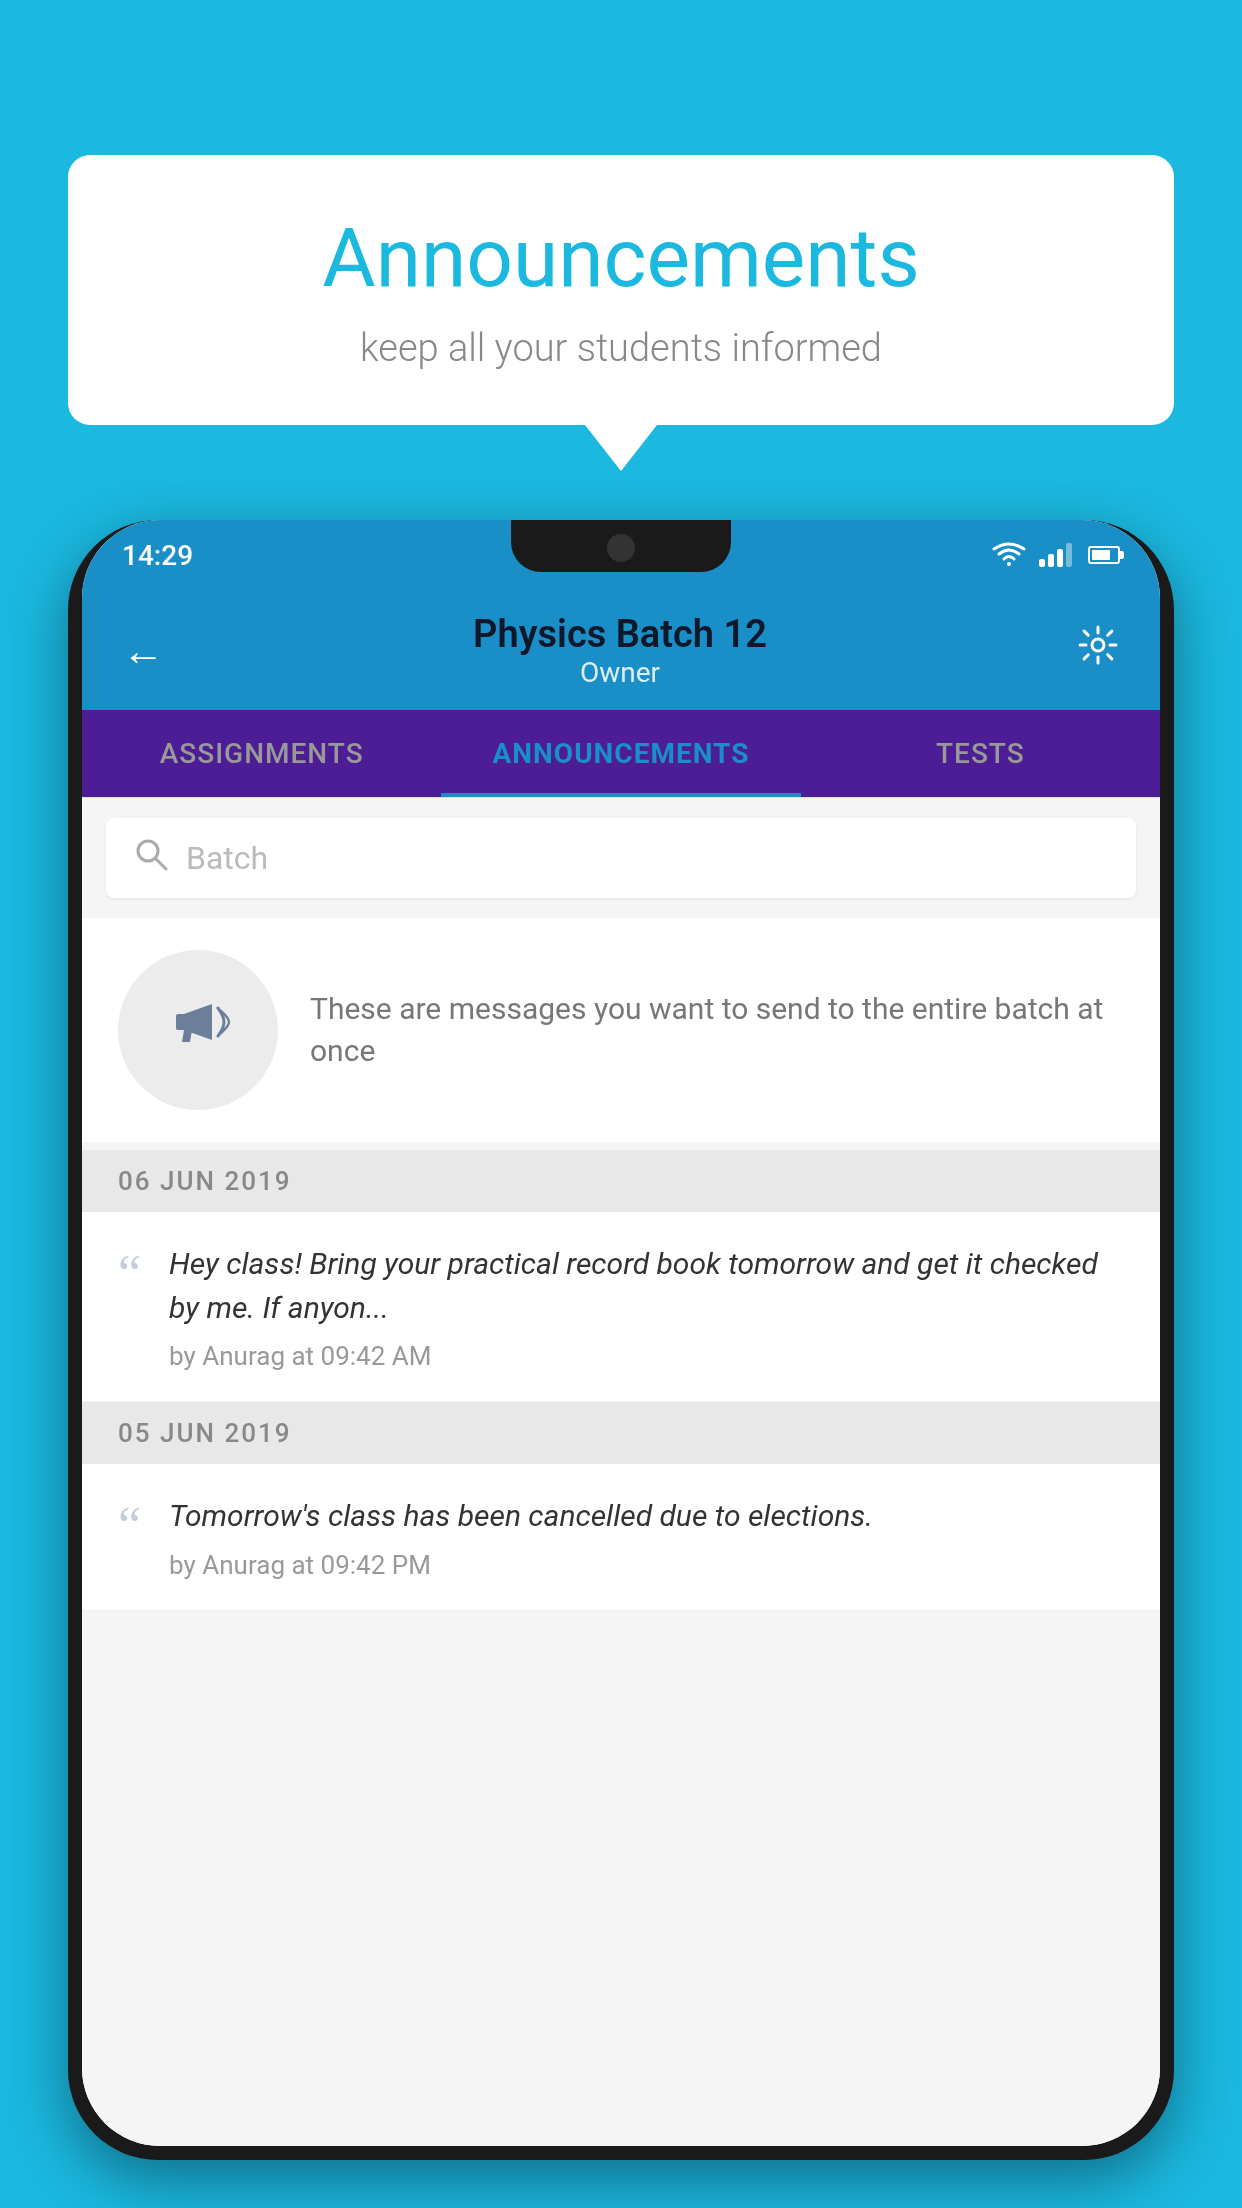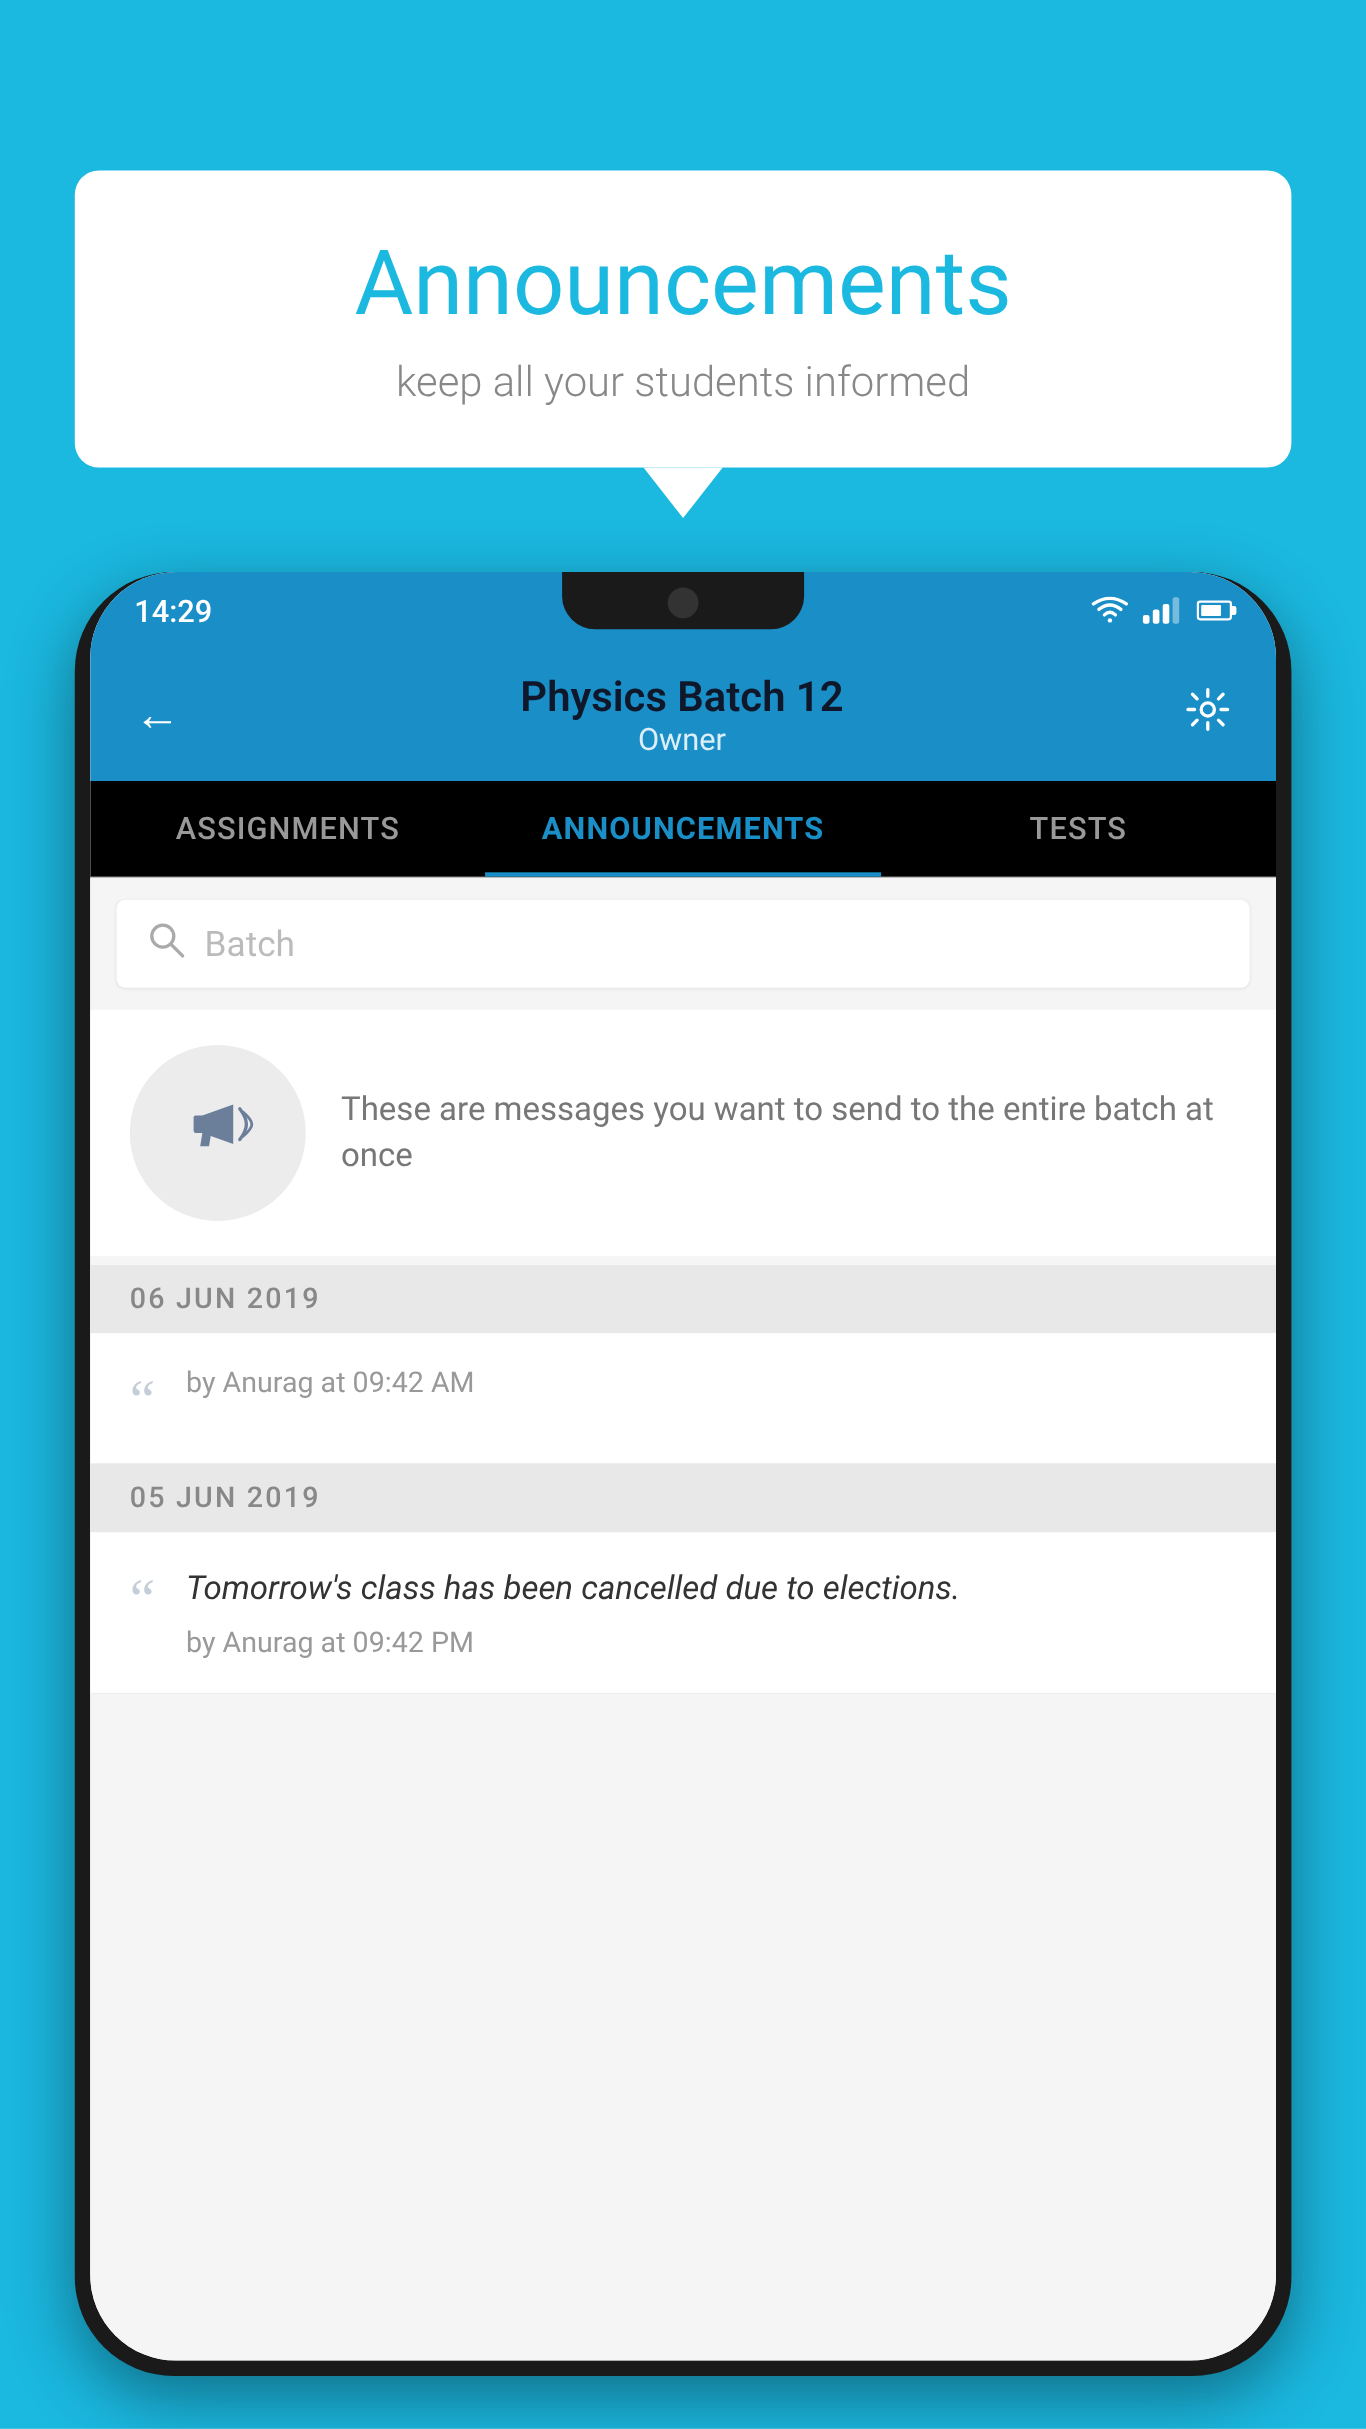--- a/index.html
+++ b/index.html
@@ -167,21 +167,21 @@
       cursor: pointer;
     }
 
     
     .tabs-bar {
       position: absolute;
       top: 190px;
       left: 0;
       right: 0;
       height: 88px;
-      background: #000000;
+      background: #4c1d95;
       display: flex;
       align-items: center;
       border-bottom: 1px solid #e0e0e0;
       z-index: 30;
     }
 
     .tab-item {
       flex: 1;
       height: 100%;
       display: flex;
@@ -488,20 +488,21 @@
           <div class="promo-right">
             <div class="promo-text">These are messages you want to send to the entire batch at once</div>
           </div>
         </div>
 
         <div class="date-separator">06  JUN  2019</div>
 
         <div class="announcement-item">
           <div class="quote-icon">“</div>
           <div class="announcement-body">
+            <div class="announcement-text">Hey class! Bring your practical record book tomorrow and get it checked by me. If anyon...</div>
             <div class="announcement-meta">by Anurag at 09:42 AM</div>
           </div>
         </div>
 
         <div class="date-separator">05  JUN  2019</div>
 
         <div class="announcement-item">
           <div class="quote-icon">“</div>
           <div class="announcement-body">
             <div class="announcement-text">Tomorrow's class has been cancelled due to elections.</div>

